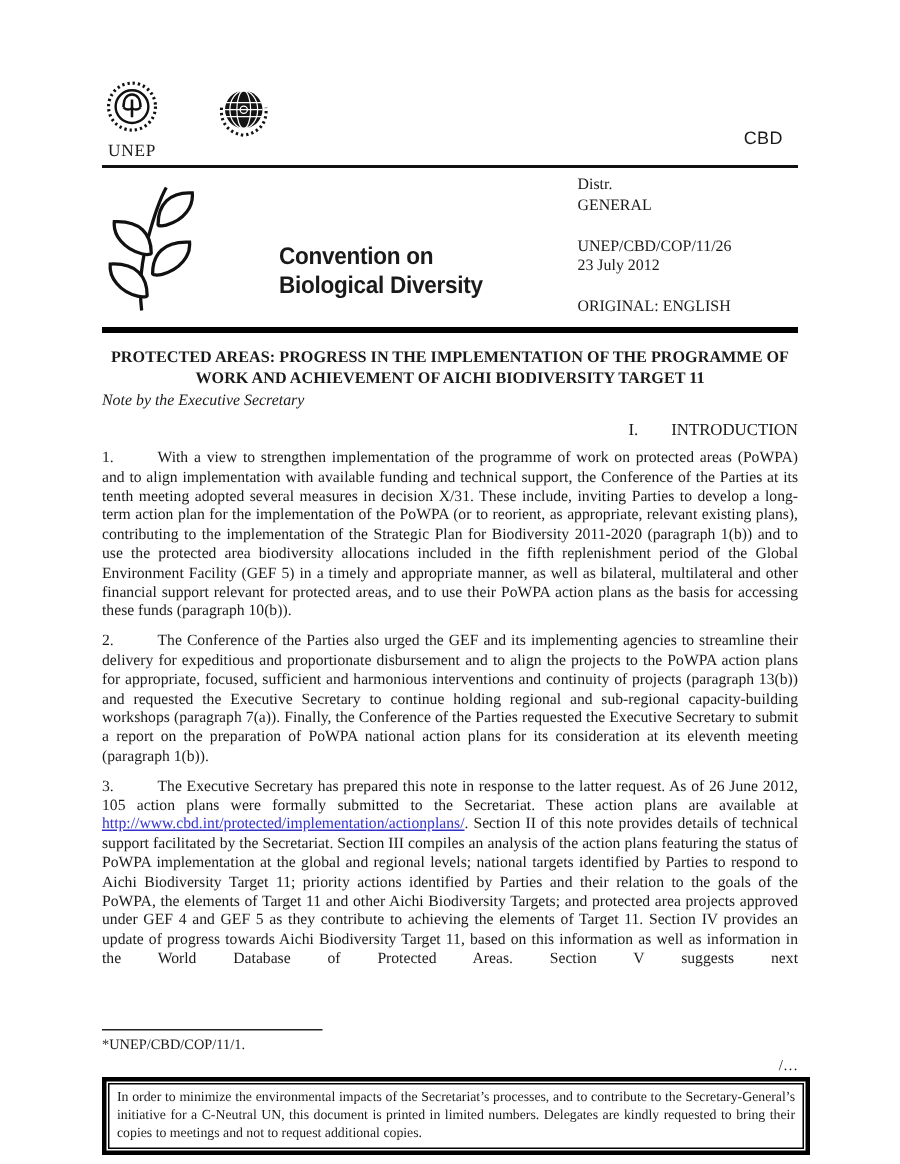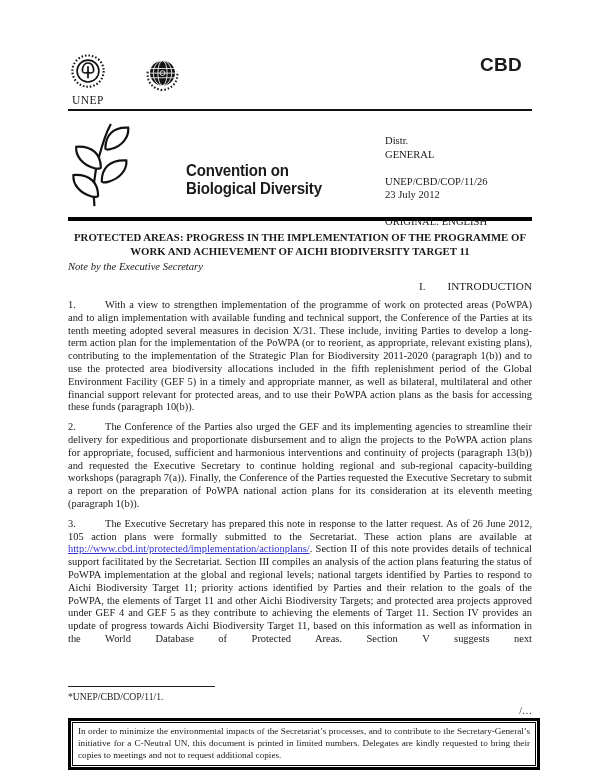--- a/index.html
+++ b/index.html
@@ -17,36 +17,36 @@
   }
 
   
   .masthead { display: flex; align-items: flex-start; }
   .logos-left { display: flex; gap: 36px; align-items: flex-start; }
   .unep-block { display: flex; flex-direction: column; align-items: center; width: 40px; }
   .unep-label { font-size: 11.5px; letter-spacing: 0.5px; margin-top: -1px; }
   .cbd-label {
     margin-left: auto; margin-right: 10px;
     font-family: "Liberation Sans", sans-serif;
-    font-weight: bold; font-size: 19px; letter-spacing: 0.3px;
+    font-weight: normal; font-size: 12px; letter-spacing: 0.3px; margin-top: 31px;
   }
   .rule-thin { border: 0; border-top: 2px solid #111; margin-top: 3px; }
 
   
   .title-block { position: relative; height: 106px; }
   .cbd-logo-row { display: flex; align-items: center; padding-top: 8px; gap: 46px; }
   .org-name {
     font-family: "Liberation Sans", sans-serif;
     font-weight: bold; font-size: 16px; line-height: 1.15;
     transform: scaleX(0.94); transform-origin: left center;
     margin-left: 10px; margin-top: 26px;
     letter-spacing: -0.2px;
   }
   .distribution {
-    position: absolute; left: 317px; top: 23px;
+    position: absolute; left: 317px; top: 5px;
     font-size: 10.6px; line-height: 1.3;
   }
   .distribution .gap { height: 13px; }
 
   .rule-thick { border: 0; border-top: 4px solid #000; }
 
   
   .meeting-block { margin-top: 4px; font-size: 10.6px; line-height: 1.22; }
   .meeting-block .indent { padding-left: 11px; }
 

